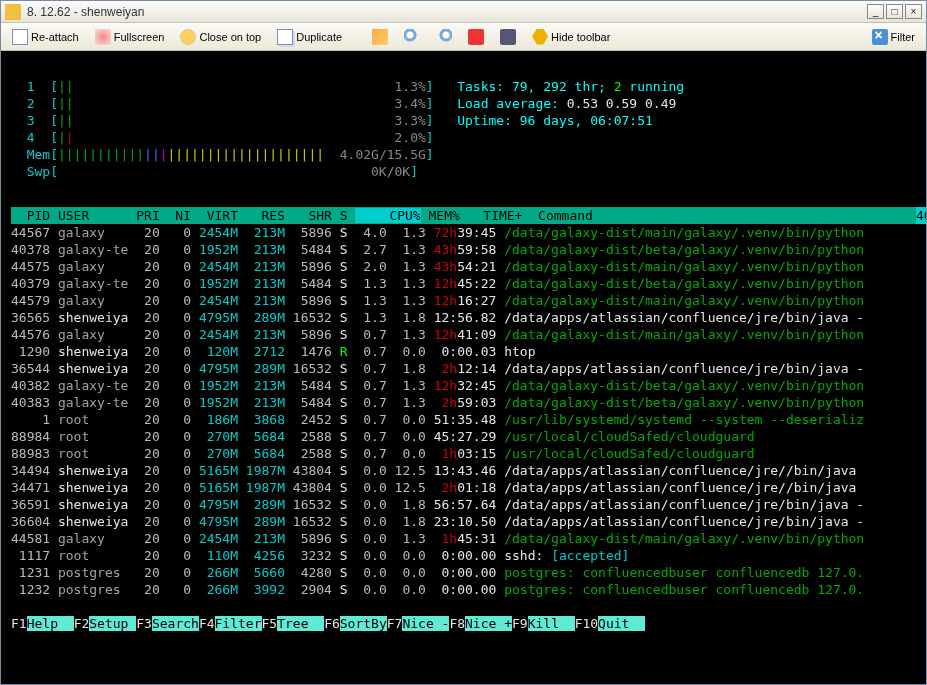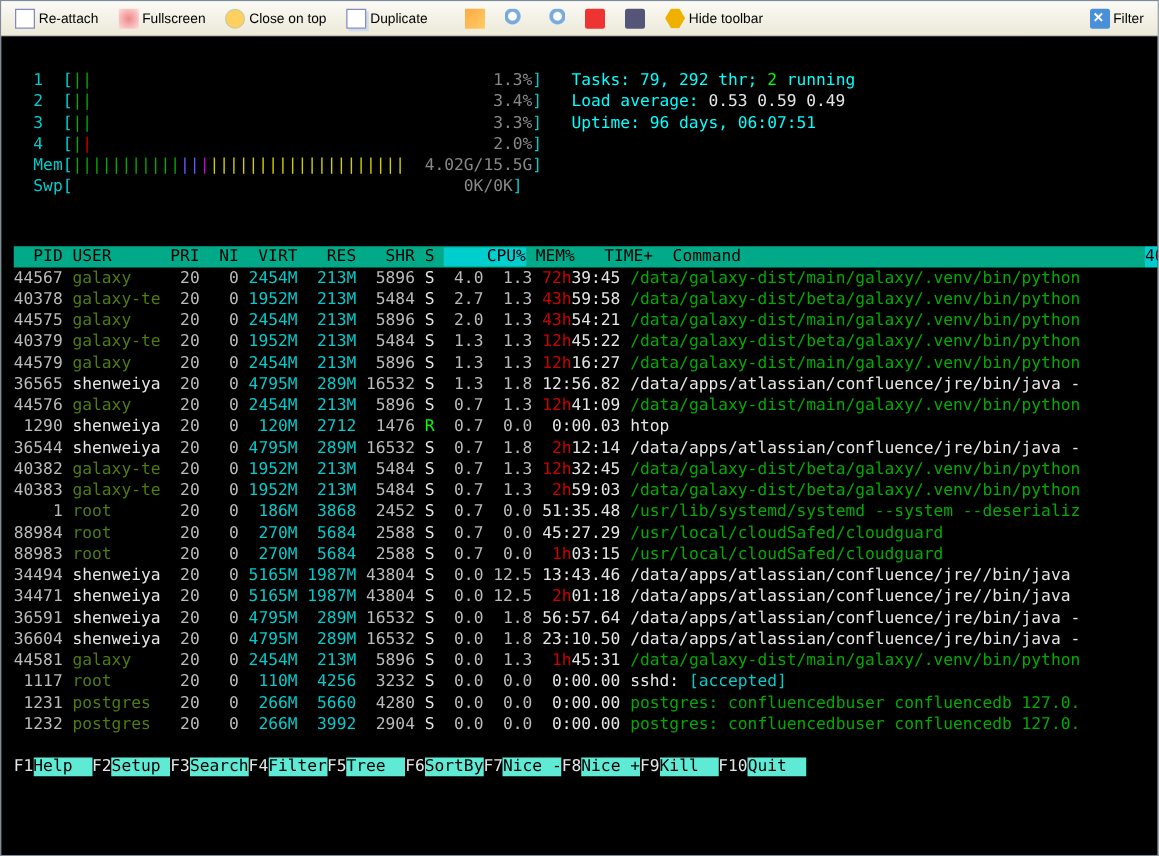--- a/index.html
+++ b/index.html
@@ -29,35 +29,44 @@
 .terminal { flex: 1; background: #000; color: #bbb; font-family: "DejaVu Sans Mono", Consolas, monospace; font-size: 13px; line-height: 17px; padding: 10px 10px 0 10px; overflow: hidden; white-space: pre; }
 .t-cyan { color: #00cccc; }
 .t-cyan-b { color: #00ffff; }
 .t-green { color: #00aa00; }
 .t-green-b { color: #00ff00; }
 .t-yellow { color: #cdcd00; }
 .t-red { color: #cd0000; }
 .t-magenta { color: #cd00cd; }
 .t-blue { color: #5c5cff; }
 .t-gray { color: #888; }
-.t-grayd { color: #4d7c0f; }
+.t-grayd { color: #a3a3a3; }
 .t-white { color: #e5e5e5; }
 .bg-cyan { background: #00cdcd; color: #000; padding-left: 34px; }
 .header-row { background: #00aa88; color: #000; display: inline-block; width: 100%; }
 .sel-row { background: #00cdcd; color: #000; display: inline-block; width: 100%; }
-.meters { margin-bottom: 22px; }
+.meters { margin-bottom: 10px; }
 .fkeys { }
 .fk { color: #e5e5e5; }
 .fk-lbl { background: #5eead4; color: #000; }
 .row { display: block; }
 </style>
 </head>
 <body>
 
 <div class="window">
+  <div class="titlebar">
+    <span class="titlebar-icon"></span>
+    <span class="titlebar-title">8. 12.62 - shenweiyan</span>
+    <div class="titlebar-btns">
+      <div class="titlebar-btn">_</div>
+      <div class="titlebar-btn">□</div>
+      <div class="titlebar-btn">×</div>
+    </div>
+  </div>
 
   <div class="toolbar">
     <div class="tbtn">
         <span class="ic ic-reattach"></span>
         <span>Re-attach</span>
       </div>
     <div class="tbtn">
         <span class="ic ic-fullscreen"></span>
         <span>Fullscreen</span>
       </div>

